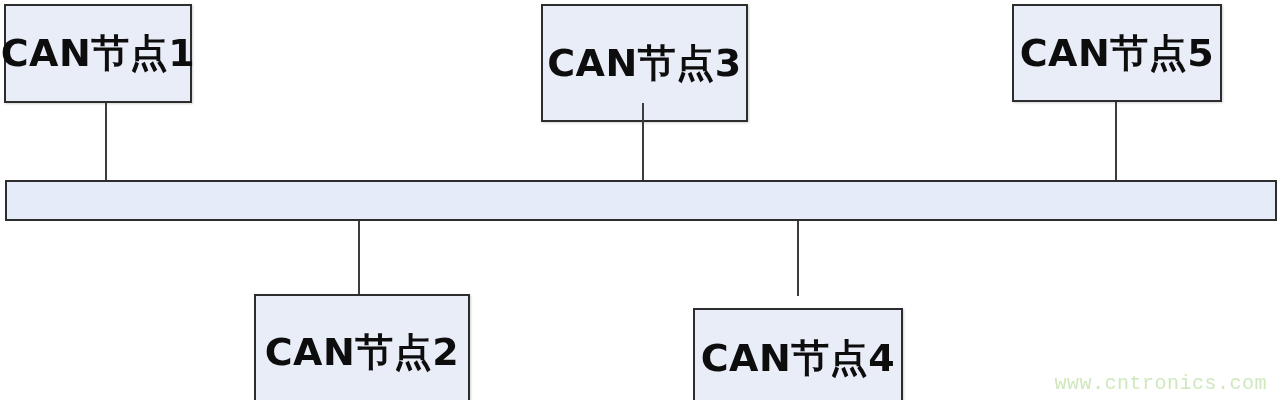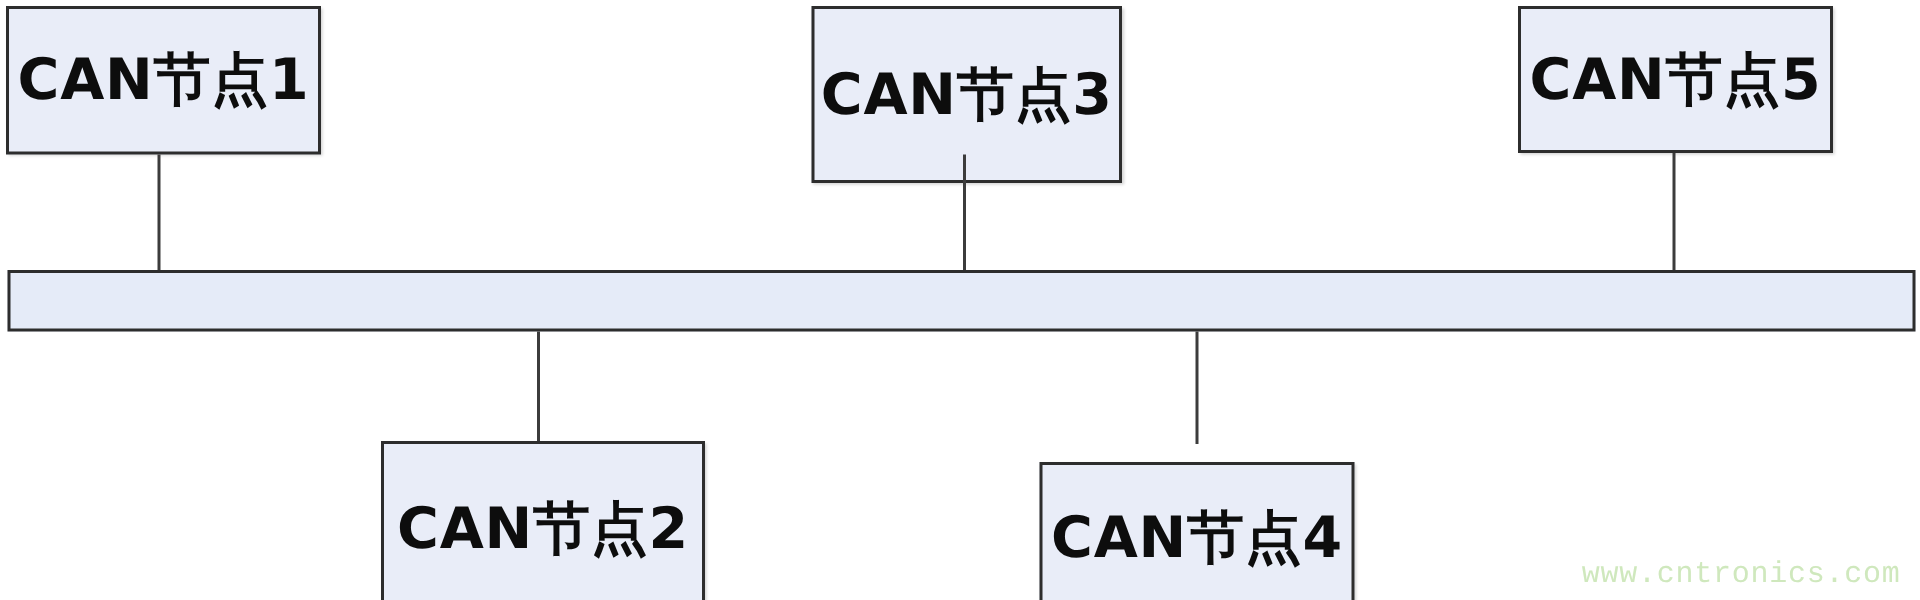--- a/index.html
+++ b/index.html
@@ -29,21 +29,21 @@
     justify-content: center;
     box-shadow: 1px 1px 2px rgba(0,0,0,0.18);
   }
   .node .label {
     font-weight: bold;
     font-size: 38px;
     color: #0d0d0d;
     white-space: nowrap;
     letter-spacing: 0.5px;
   }
-  #node1 { left: 4px;    top: 4px;   width: 210px; height: 99px; }
+  #node1 { left: 4px;    top: 4px;   width: 188px; height: 99px; }
   #node3 { left: 541px;  top: 4px;   width: 207px; height: 118px; }
   #node5 { left: 1012px; top: 4px;   width: 210px; height: 98px; }
   #node2 { left: 254px;  top: 294px; width: 216px; height: 116px; }
   #node4 { left: 693px;  top: 308px; width: 210px; height: 100px; }
   .bus {
     position: absolute;
     left: 5px;
     top: 180px;
     width: 1272px;
     height: 41px;

